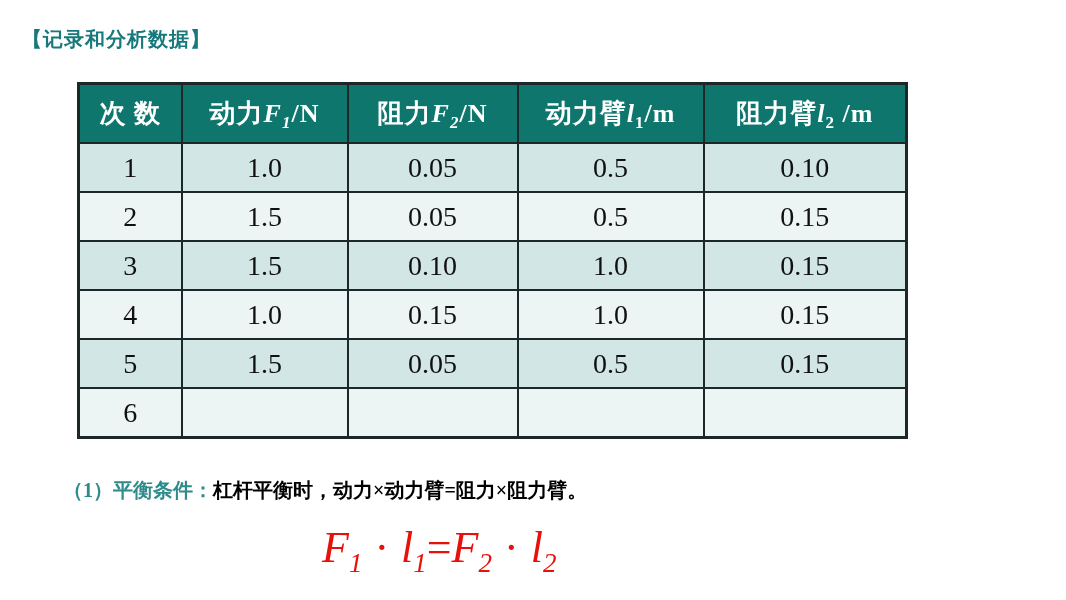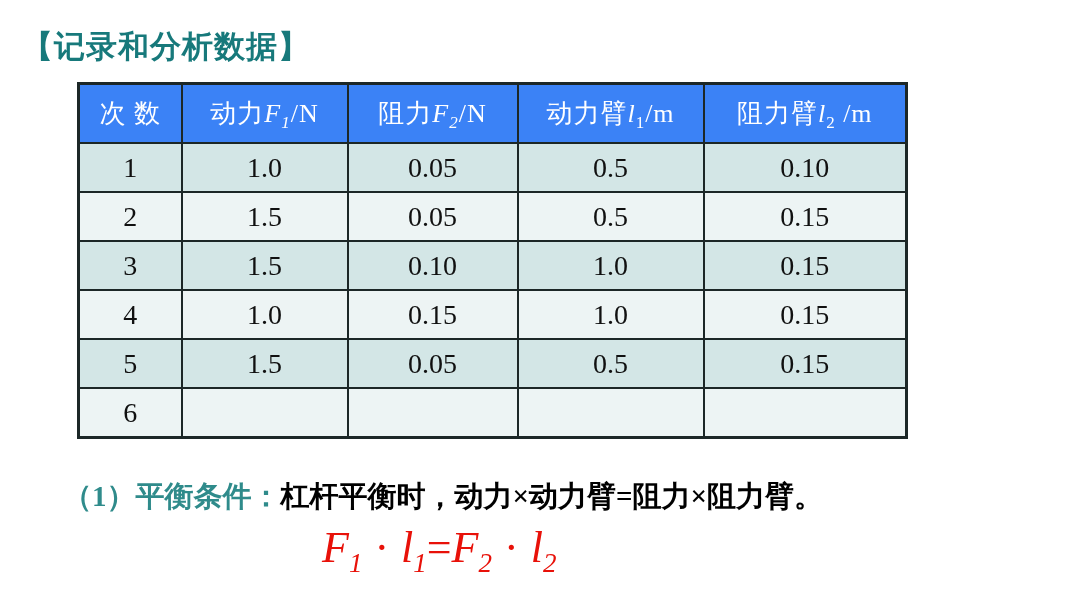--- a/index.html
+++ b/index.html
@@ -7,58 +7,58 @@
     width: 1066px; height: 600px;
     background: #ffffff;
     font-family: "Liberation Serif", serif;
     position: relative;
     overflow: hidden;
   }
   .slide { position: relative; width: 1066px; height: 600px; }
 
   .title {
     position: absolute; left: 22px; top: 26px;
-    font-size: 31px; font-weight: bold;
+    font-size: 20px; font-weight: bold;
     color: #17797b;
     letter-spacing: 1px;
     font-family: "Liberation Serif", serif;
   }
 
   table.data {
     position: absolute; left: 77px; top: 82px;
     border-collapse: collapse; table-layout: fixed;
     border: 3px solid #1c2727;
   }
   table.data th, table.data td {
     border: 2px solid #1c2727;
     text-align: center; vertical-align: middle;
     padding: 0; overflow: hidden;
   }
   table.data thead th {
-    background: #3b82f6;
+    background: #0f766e;
     color: #ffffff;
     height: 57px;
     font-size: 26px;
-    font-weight: normal;
+    font-weight: bold;
     letter-spacing: 1px;
   }
   table.data tbody td {
     height: 47px;
     font-size: 28px;
     color: #101010;
   }
   table.data tbody tr:nth-child(odd) td { background: #d3e6e6; }
   table.data tbody tr:nth-child(even) td { background: #edf4f4; }
 
   .sym { font-style: italic; font-family: "Liberation Serif", serif; }
   table.data sub { font-size: 17px; line-height: 0; }
 
   .conclusion {
     position: absolute; left: 63px; top: 477px;
-    font-size: 29px; font-weight: bold;
+    font-size: 20px; font-weight: bold;
     white-space: nowrap;
     text-align: right;
   }
   .conclusion .label { color: #2f8b8b; }
   .conclusion .text { color: #000000; }
 
   .formula {
     position: absolute; left: 314px; top: 522px;
     color: #e81109;
     font-size: 44px;

